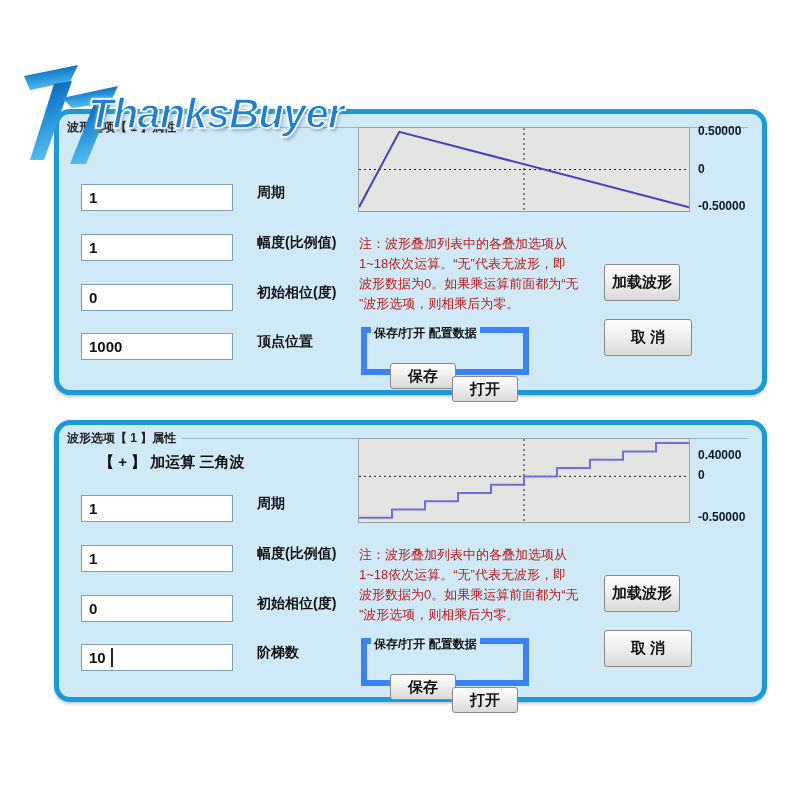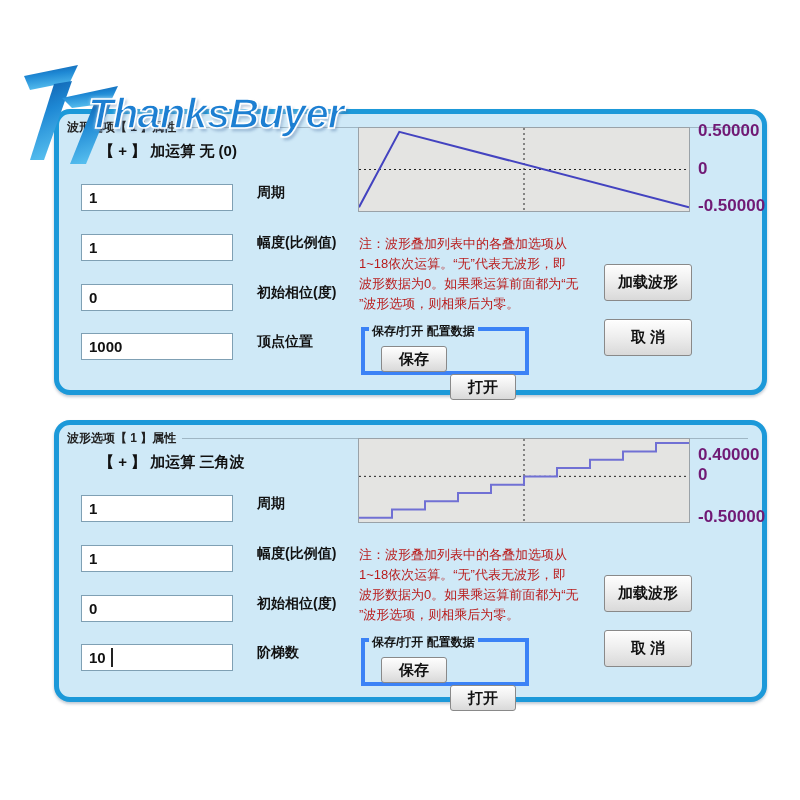--- a/index.html
+++ b/index.html
@@ -34,63 +34,62 @@
   .row1{top:70px;} .row2{top:120px;} .row3{top:170px;} .row4{top:219px;}
   .caret{position:absolute;left:30px;top:4px;width:2px;height:19px;background:#222;}
   .chart{
     left:299px;top:13px;width:332px;height:85px;
     background:#e4e4e2;border:1px solid #9aa2a8;box-sizing:border-box;
   }
   .chart svg{display:block;width:100%;height:100%;}
   .axis{left:639px;top:13px;width:70px;height:85px;}
   .axis .axis-label{
     position:absolute;left:0;transform:translateY(-50%);
-    font-size:17px;font-weight:bold;white-space:nowrap;color:#701a75;
+    font-size:12px;font-weight:bold;white-space:nowrap;color:#0f172a;
   }
   .note{left:300px;top:120px;width:256px;font-size:13px;line-height:20px;color:#b91c1c;}
   .note div{white-space:nowrap;}
   .btn{
     box-sizing:border-box;border:1px solid #898989;border-radius:3px;
     background:linear-gradient(#fefefe,#efefef 45%,#d9d9d9);
     box-shadow:inset 0 1px 0 #fff;
     font-family:"Liberation Sans","DejaVu Sans",sans-serif;
     font-size:15px;font-weight:bold;color:#111;
     display:flex;align-items:center;justify-content:center;cursor:default;
   }
-  .btn-load{left:545px;top:150px;width:88px;height:37px;}
+  .btn-load{left:545px;top:150px;width:76px;height:37px;}
   .btn-cancel{left:545px;top:205px;width:88px;height:37px;}
   .save-group{
     left:302px;top:213px;width:168px;height:48px;
-    border:4px solid #3b82f6;box-sizing:border-box;
+    border:6px solid #3b82f6;box-sizing:border-box;
   }
   .save-group .sg-title{
     position:absolute;top:-8px;left:4px;padding:0 3px;background:#cfe9f7;
     font-size:12px;font-weight:bold;white-space:nowrap;
   }
   .save-group .btn{position:absolute;top:15px;width:66px;height:26px;}
-  .btn-save{left:16px;} .btn-open{left:85px;margin-top:28px;}
+  .btn-save{left:23px;margin-top:15px;} .btn-open{left:85px;margin-top:28px;}
   
   .watermark{position:absolute;left:20px;top:58px;width:320px;height:135px;z-index:50;pointer-events:none;}
   .watermark svg{position:absolute;left:0;top:2px;}
   .wm-text{
     position:absolute;left:68px;top:32px;
     font-size:42px;font-weight:bold;font-style:italic;letter-spacing:-1px;
     color:#1d7fd2;-webkit-text-stroke:1.6px #ffffff;
     text-shadow:0 0 4px rgba(255,255,255,0.9),2px 3px 3px rgba(10,60,130,0.35);
     white-space:nowrap;
   }
 </style>
 </head>
 <body>
 
 <div class="panel" id="p1">
   <div class="group-title">
     <span>波形选项【 1 】属性</span>
   </div>
-  <div class="op-label">【 + 】 加运算  无 (0)</div>
 
   <div class="field-row row1">
     <input type="text" value="1" style="">
     <span class="f-label">周期</span>
   </div>
   <div class="field-row row2">
     <input type="text" value="1" style="">
     <span class="f-label">幅度(比例值)</span>
   </div>
   <div class="field-row row3">

